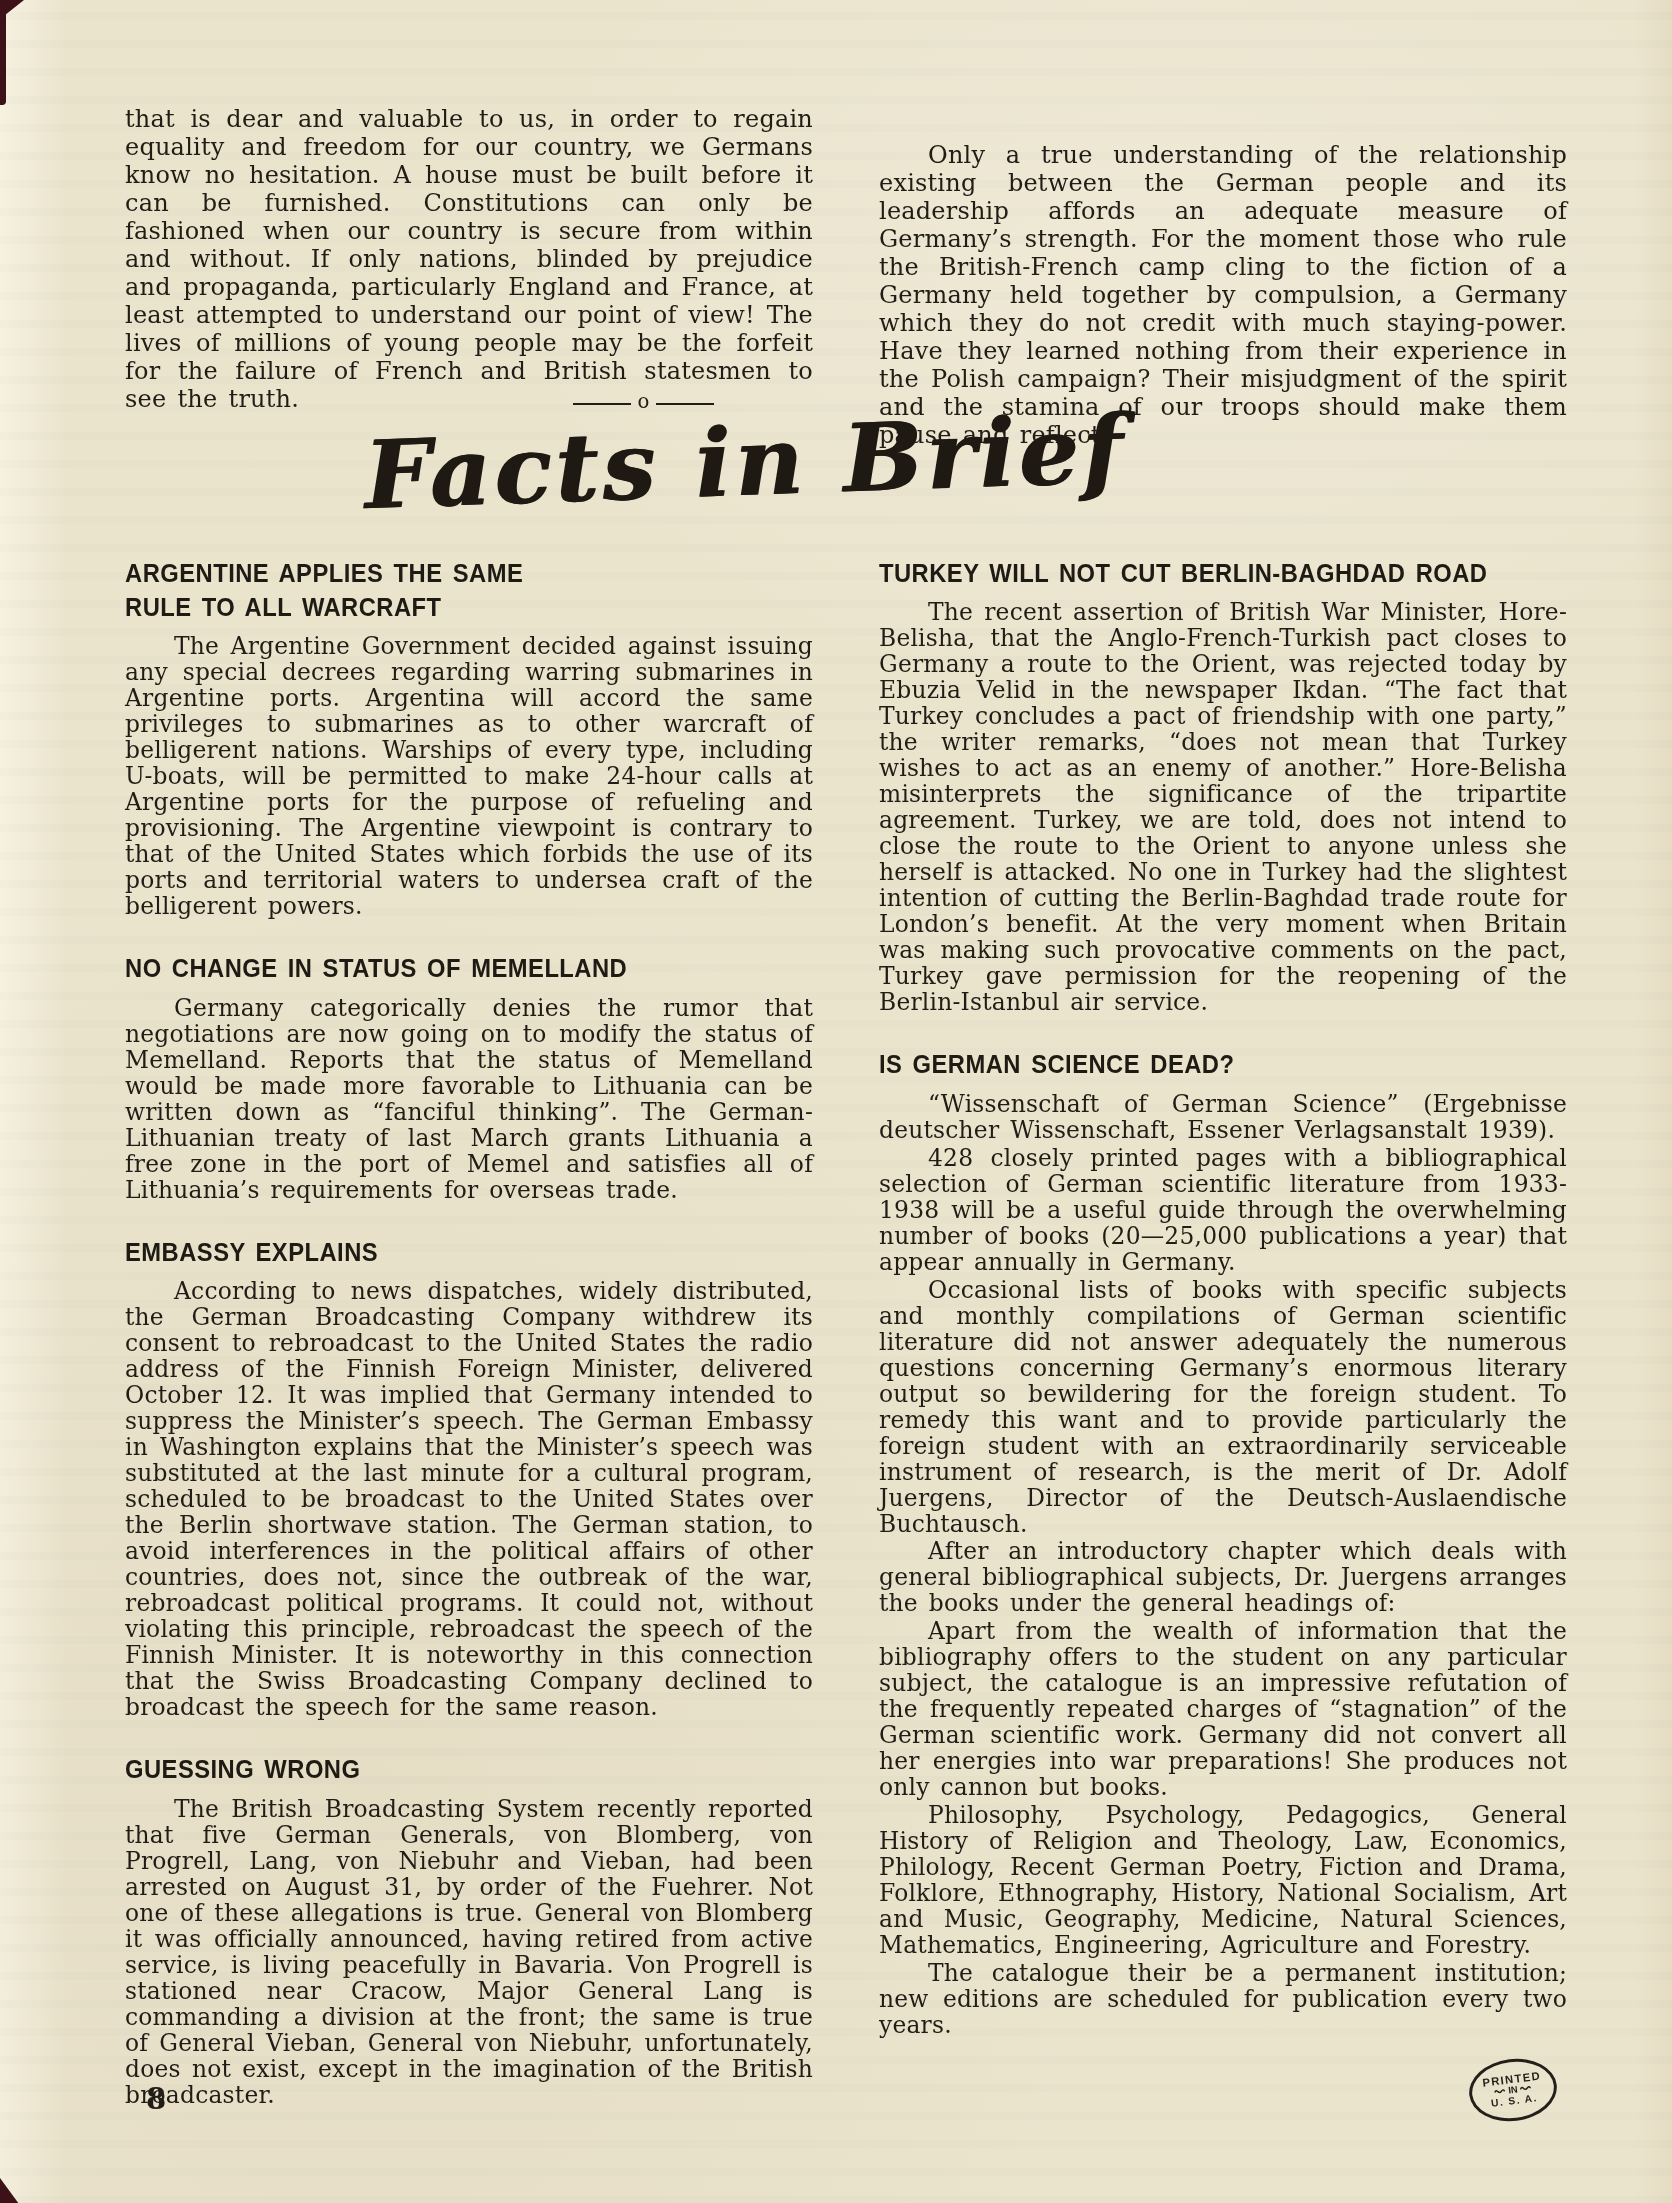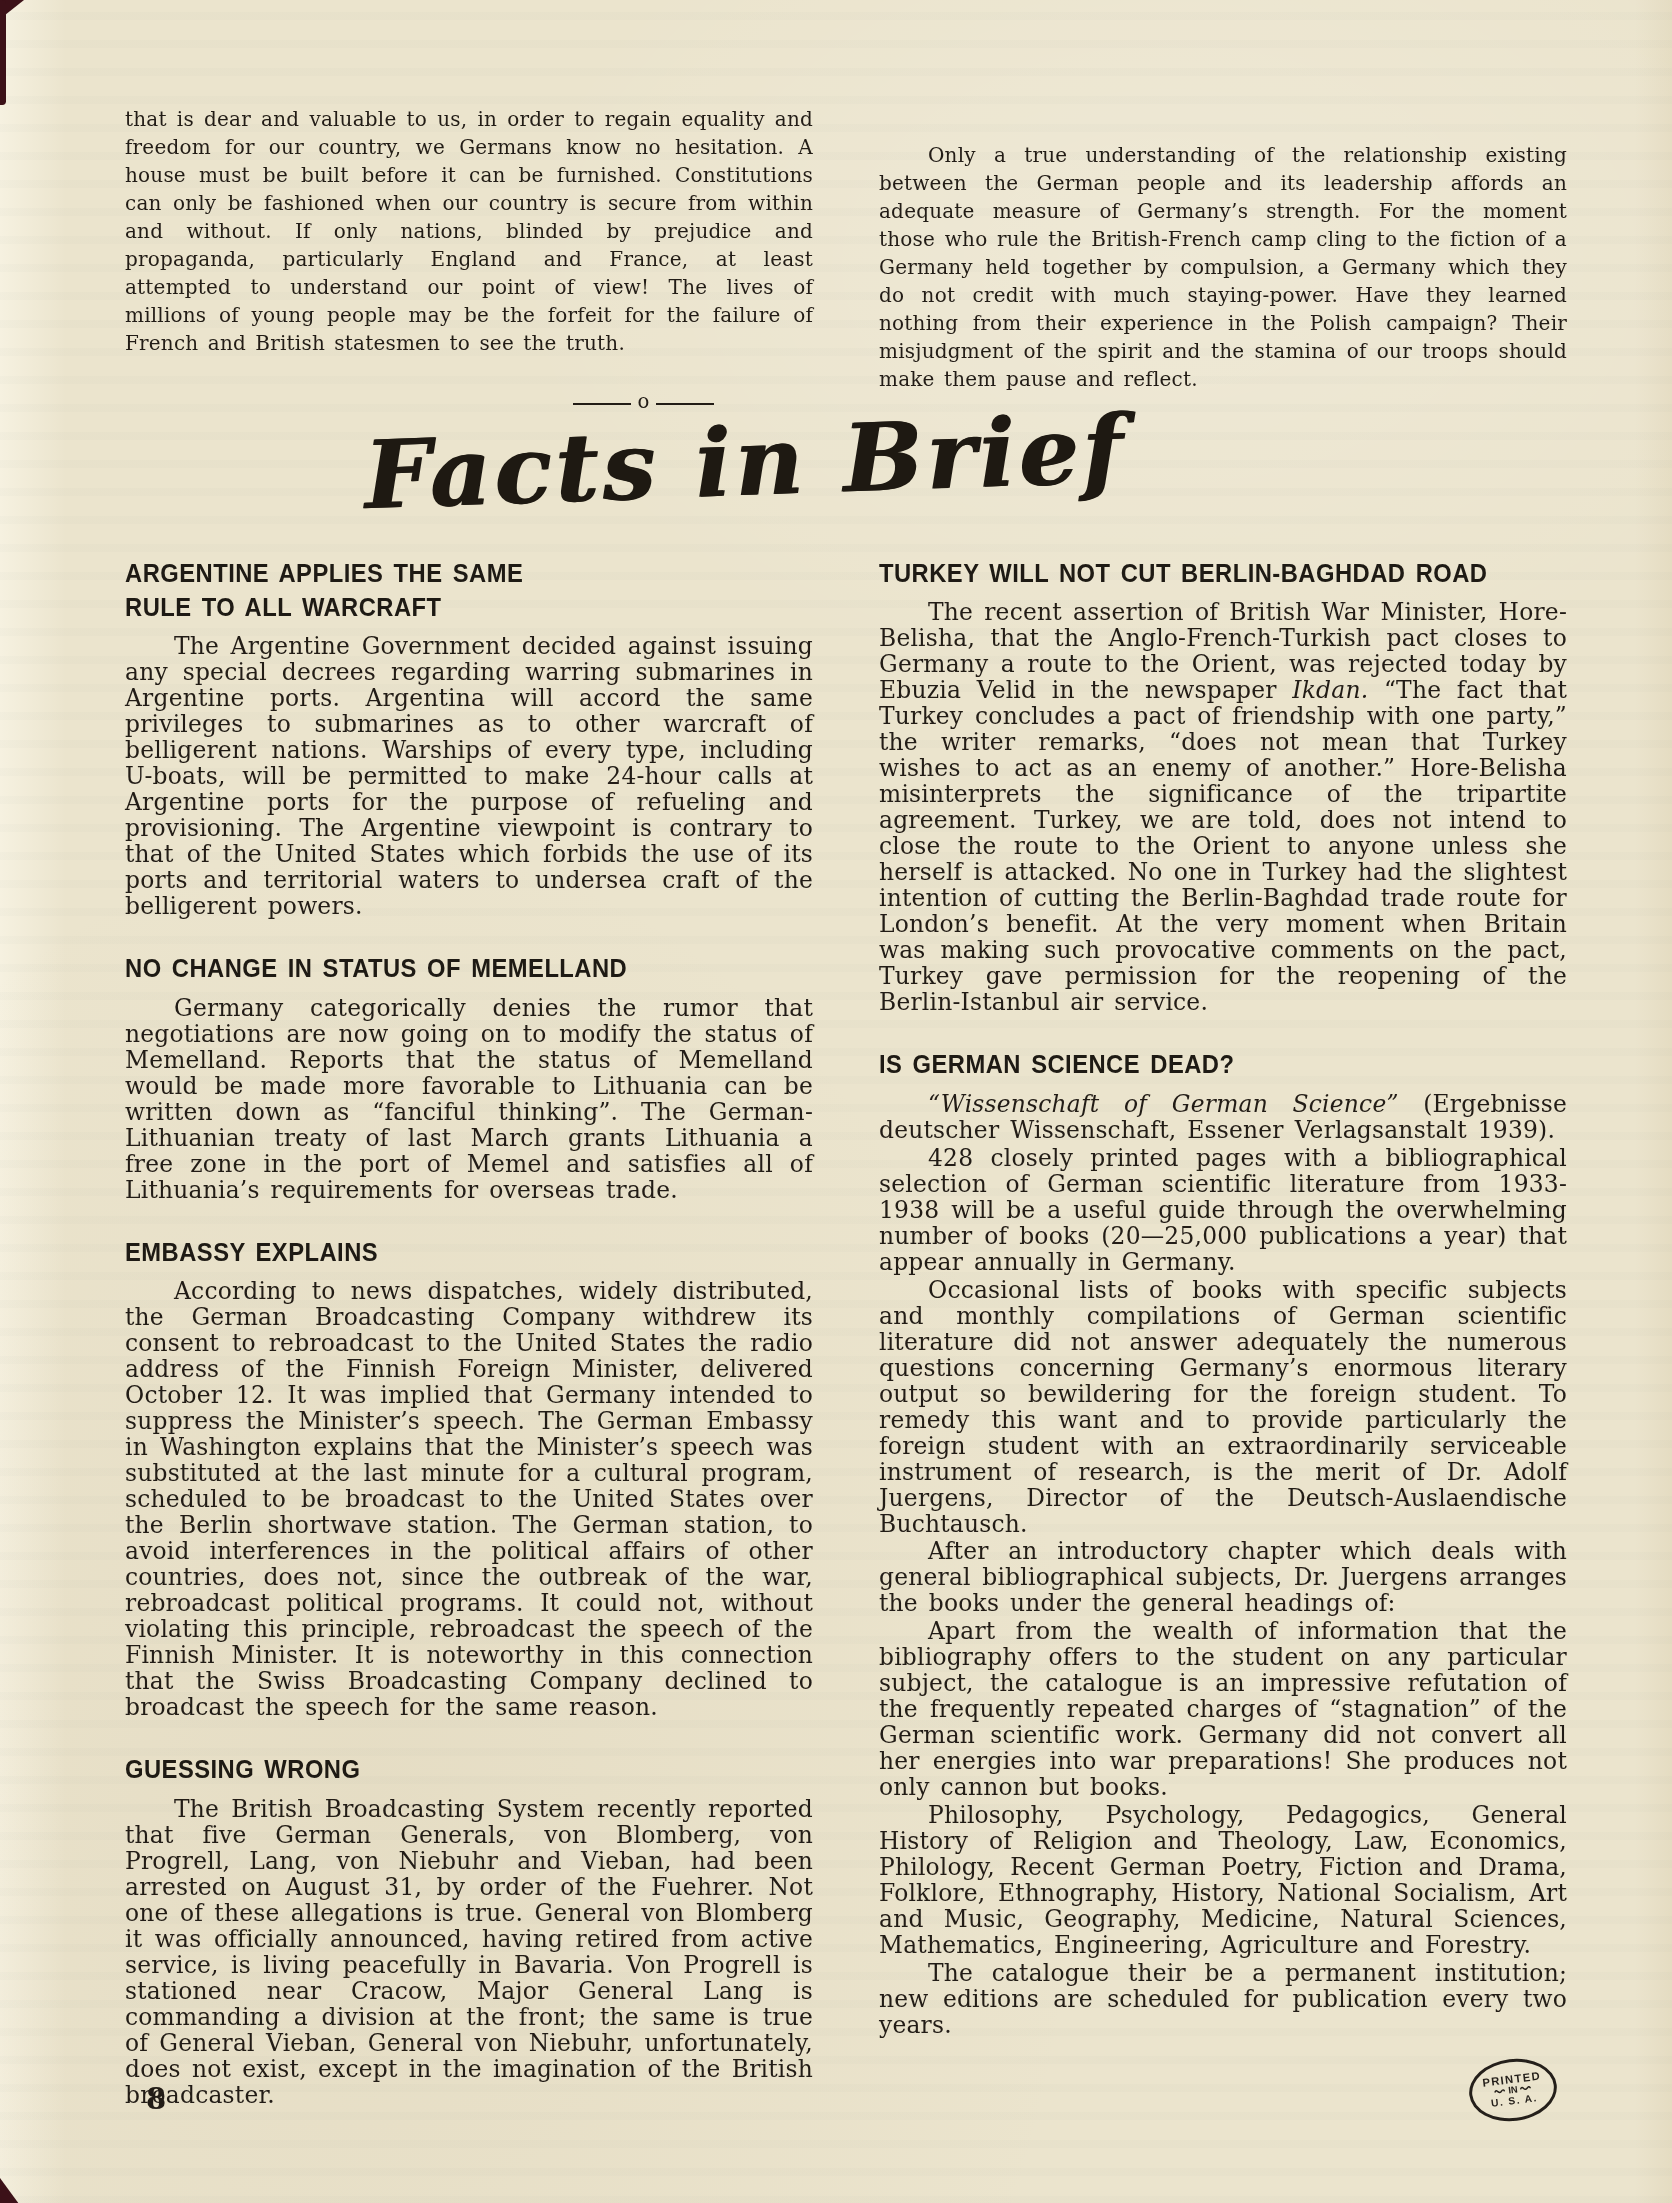--- a/index.html
+++ b/index.html
@@ -29,21 +29,21 @@
     opacity:.55;
     pointer-events:none;
   }
   .edge{position:absolute;background:#3c1118;}
   .edge-tl{top:0;left:0;width:24px;height:19px;clip-path:polygon(0 0,100% 0,0 100%);}
   .edge-l1{left:0;top:1612;width:5.6px;height:105px;border-radius:0 3.7px 3.7px 0;}
   .edge-bl{left:0;bottom:0;width:19px;height:26px;clip-path:polygon(0 0,0 100%,100% 100%);}
 
   .intro{
     position:absolute;top:105px;width:688px;
-    font-size:20px;line-height:28px;
+    font-size:24px;line-height:28px;
     text-align:justify;
     word-spacing:0.14em;letter-spacing:0.2px;
   }
   .intro-left{left:125px;}
   .intro-right{left:879px;margin-top:36px;}
   .intro-right{text-indent:49px;}
 
   .divider{
     position:absolute;top:394px;left:573px;width:141px;height:20.6px;
     display:flex;align-items:center;gap:6.6px;
@@ -81,21 +81,21 @@
     font-size:25px;line-height:34px;
     letter-spacing:0.5px;
     white-space:pre;
     transform:scaleX(0.95);
     transform-origin:left center;
     text-align:left;
     color:#1e1a14;
   }
   p{margin:0;text-indent:49px;}
   p + p{margin-top:1.9px;}
-  .it{font-style:italic;}
+  .it{}
 
   .pagenum{
     position:absolute;left:146px;top:2082px;
     font-size:29px;font-weight:700;
   }
   .stamp{
     position:absolute;left:1469px;top:2059px;
     width:88px;height:62px;
     border:3.7px solid #241f1a;border-radius:50%;
     transform:rotate(-7deg);

